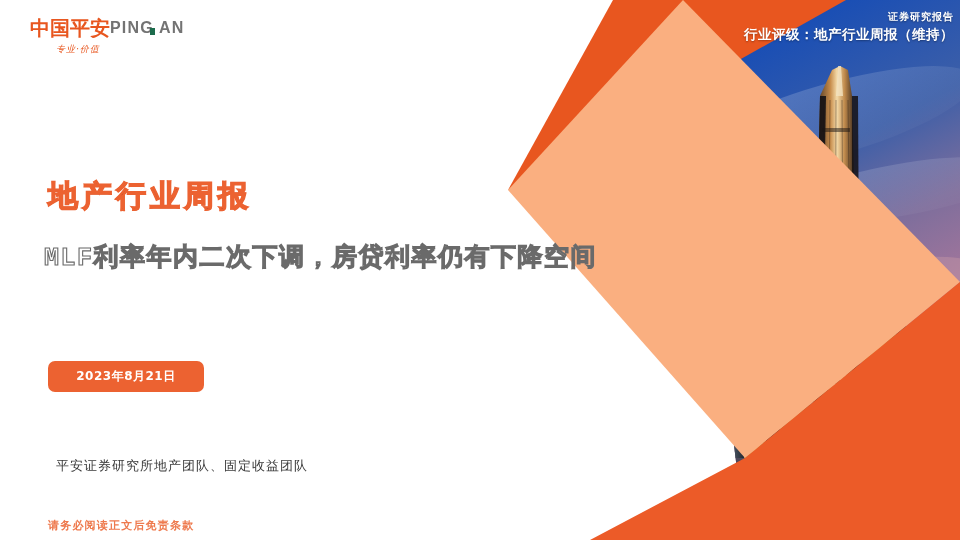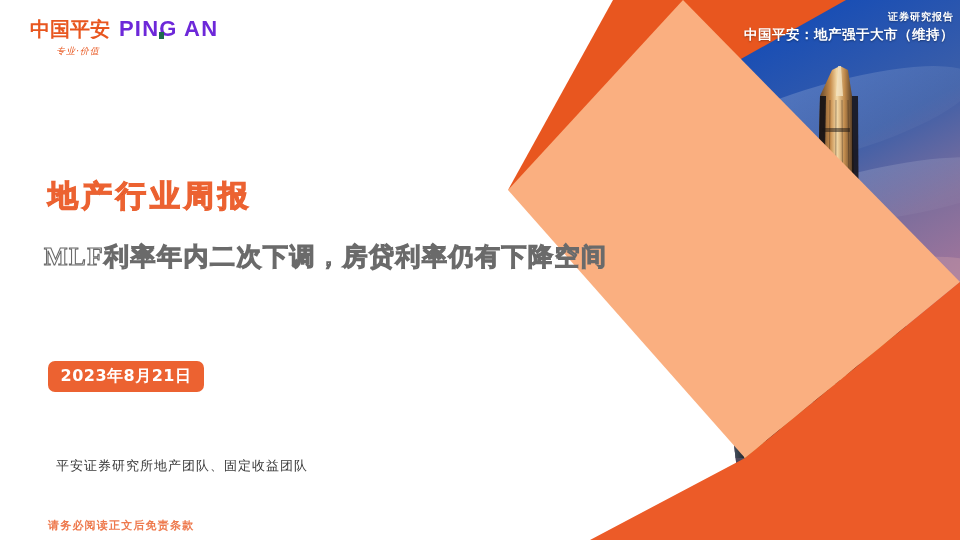--- a/index.html
+++ b/index.html
@@ -11,29 +11,29 @@
     position:relative;
   }
   .slide { position:absolute; inset:0; width:960px; height:540px; background:#ffffff; overflow:hidden; }
 
   
   .art { position:absolute; left:0; top:0; width:960px; height:540px; }
   .art svg { display:block; }
 
   
   .logo { position:absolute; left:30px; top:18px; width:230px; }
-  .logo-row { display:flex; align-items:center; gap:9px; }
+  .logo-row { display:flex; align-items:center; }
   .logo-cn {
     font-family:"DejaVu Sans", sans-serif;
     font-size:20px; font-weight:bold; color:#E8561F;
     letter-spacing:0px; line-height:1;
   }
   .logo-en {
     font-family:"Liberation Sans", sans-serif;
-    font-size:22px; font-weight:bold; color:#6d28d9;
+    font-size:16px; font-weight:bold; color:#737373;
     letter-spacing:1.2px; line-height:1;
     position:relative;
   }
   .logo-en .dot {
     position:absolute; left:40px; bottom:1px;
     width:5px; height:7px; background:#1C6B4C;
   }
   .logo-sub {
     margin-top:5px; margin-left:26px;
     font-family:"DejaVu Sans", sans-serif;
@@ -56,37 +56,37 @@
     font-family:Liberation Serif, serif;
     font-size:30px; font-weight:bold;
     letter-spacing:4px;
     color:#7f1d1d;
     -webkit-text-stroke:1.3px #EC6231;
     text-shadow:0 0 0 #EC6231;
     white-space:nowrap;
   }
   .subtitle {
     position:absolute; left:44px; top:240px;
-    font-family:Liberation Serif, serif;
+    font-family:Liberation Mono, monospace;
     font-size:25px; font-weight:bold;
     letter-spacing:1.5px;
     color:#ffffff;
     -webkit-text-stroke:1.1px #6a6a6a;
     white-space:nowrap;
     z-index:5;
   }
 
   
   .date-pill {
     position:absolute; left:48px; top:361px;
     width:156px; height:31px;
     background:#EC6231; border-radius:7px;
     display:flex; align-items:center; justify-content:center;
     color:#ffffff; font-family:"DejaVu Sans", sans-serif;
-    font-size:16px; font-weight:bold; letter-spacing:0.5px;
+    font-size:12px; font-weight:bold; letter-spacing:0.5px;
   }
 
   
   .credits {
     position:absolute; left:56px; top:457px;
     font-family:"DejaVu Serif", serif;
     font-size:13px; color:#3a3a3a; letter-spacing:1px;
   }
 
   
@@ -260,21 +260,21 @@
       <span class="logo-en">
         <span>PING AN</span>
         <span class="dot"></span>
       </span>
     </div>
     <div class="logo-sub">专业·价值</div>
   </div>
 
   <div class="hdr">
     <div class="hdr-l1">证券研究报告</div>
-    <div class="hdr-l2">中国平安：地产强于大市（维持）</div>
+    <div class="hdr-l2">行业评级：地产行业周报（维持）</div>
   </div>
 
   <div class="title">地产行业周报</div>
 
   <div class="subtitle">MLF利率年内二次下调，房贷利率仍有下降空间</div>
 
   <div class="date-pill">2023年8月21日</div>
 
   <div class="credits">平安证券研究所地产团队、固定收益团队</div>
 

